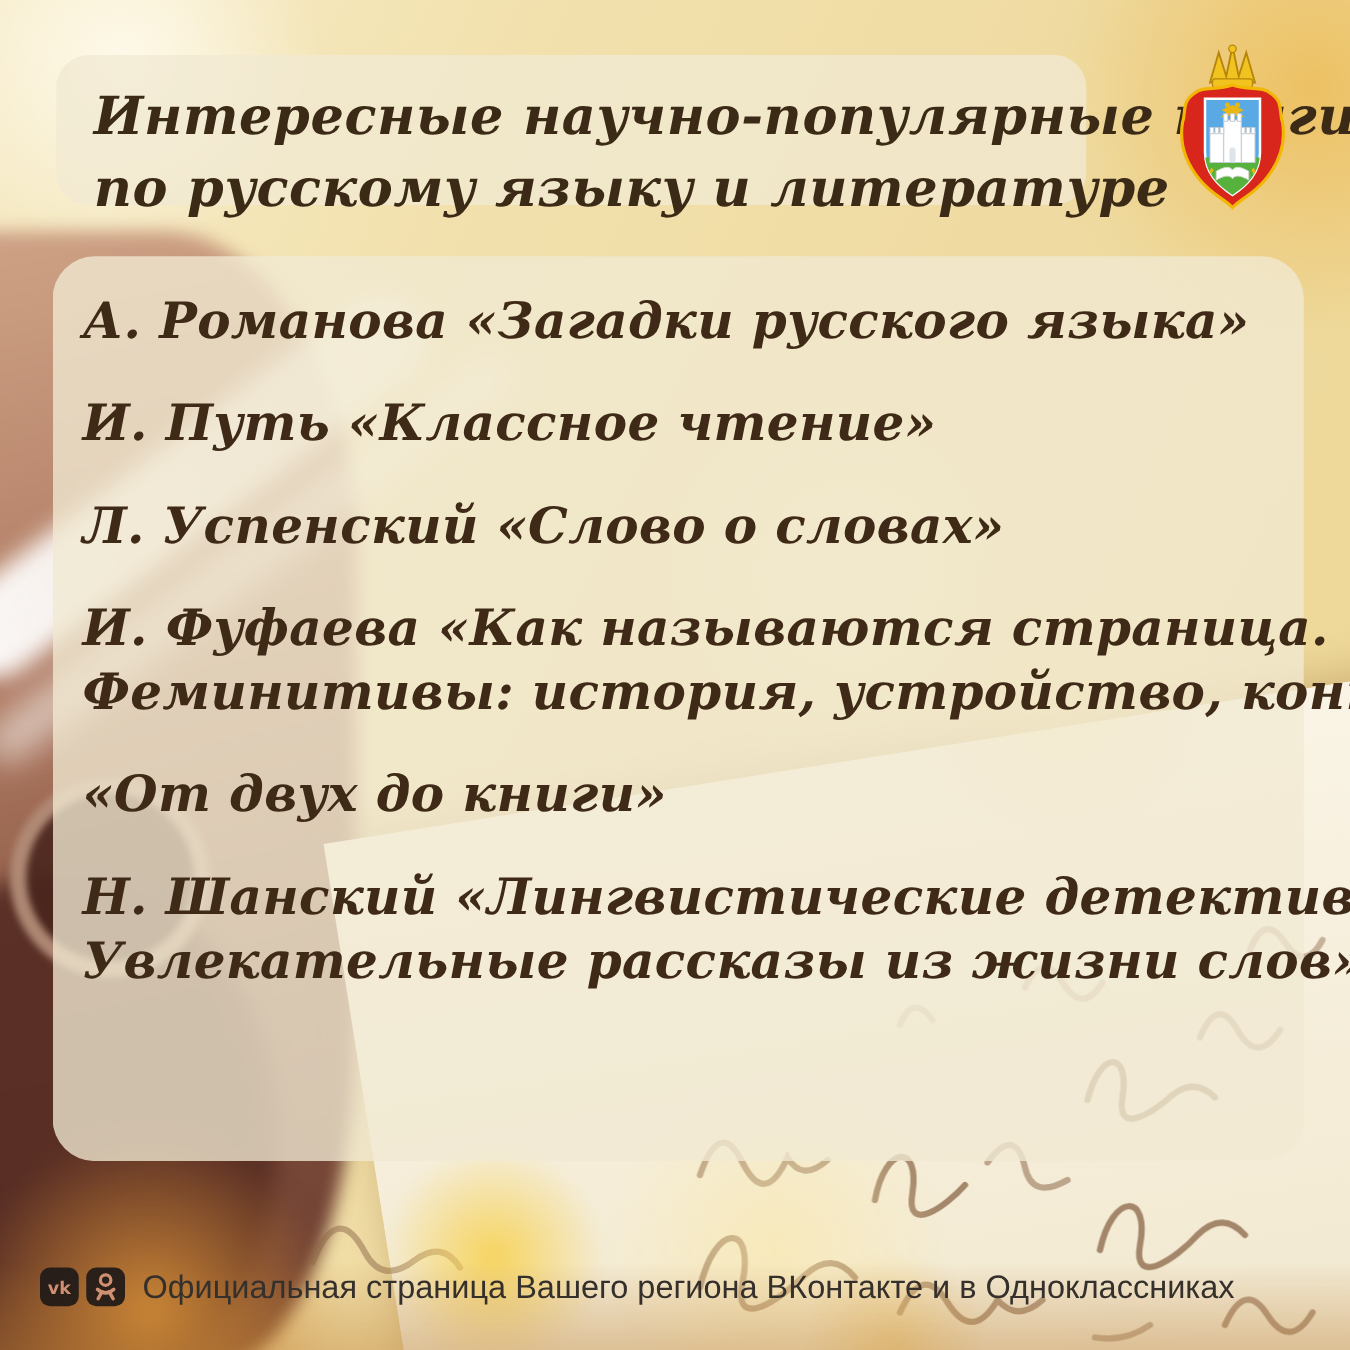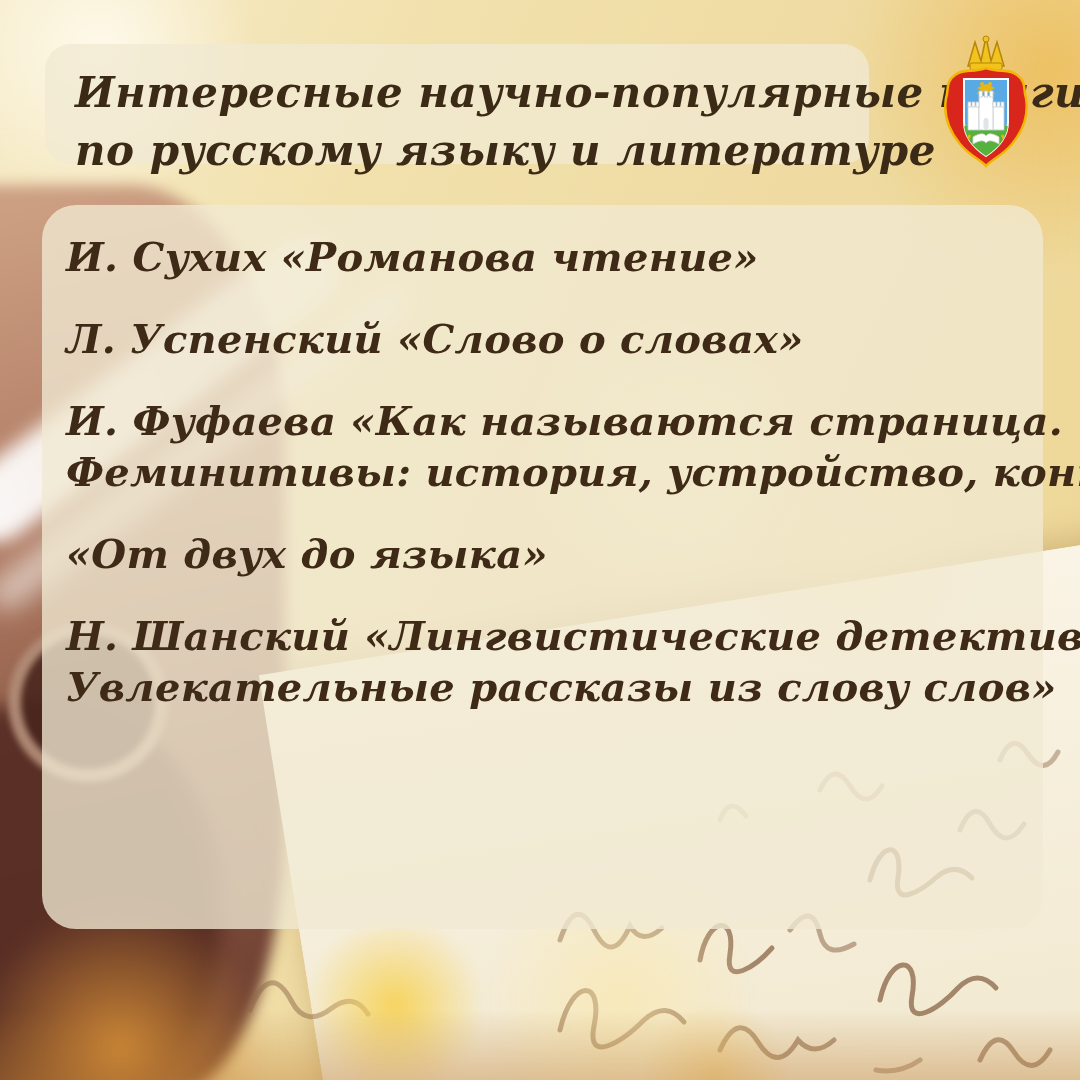--- a/index.html
+++ b/index.html
@@ -151,34 +151,53 @@
       <rect x="57.5" y="84" width="5" height="12" rx="2.4" fill="#dde4ea"></rect>
 
       <path d="M47 103 C54 99 58 99 60 102 C62 99 66 99 73 103 L73 110 C66 106 62 106 60 109 C58 106 54 106 47 110 Z" fill="#ffffff" stroke="#d5d5cd" stroke-width="0.8"></path>
       <path d="M44 101 q-5 7 2 12" stroke="#e8b714" stroke-width="2.5" fill="none"></path>
       <path d="M76 101 q5 7 -2 12" stroke="#e8b714" stroke-width="2.5" fill="none"></path>
     </g>
   </svg>
 
   <div class="abs card main-card">
     <div class="book-item">
-      <span class="book-line">И. Сухих «Романова чтение»</span>
+      <span class="book-line">А. Романова «Загадки русского языка»</span>
+
+    </div>
+    <div class="book-item">
+      <span class="book-line">И. Путь «Классное чтение»</span>
 
     </div>
     <div class="book-item">
       <span class="book-line">Л. Успенский «Слово о словах»</span>
 
     </div>
     <div class="book-item">
       <span class="book-line">И. Фуфаева «Как называются страница.</span>
       <span class="book-line">Феминитивы: история, устройство, конкуренция»</span>
     </div>
     <div class="book-item">
-      <span class="book-line">«От двух до языка»</span>
+      <span class="book-line">«От двух до книги»</span>
     </div>
     <div class="book-item">
       <span class="book-line">Н. Шанский «Лингвистические детективы.</span>
-      <span class="book-line">Увлекательные рассказы из слову слов»</span>
+      <span class="book-line">Увлекательные рассказы из жизни слов»</span>
     </div>
   </div>
 
+  <div class="abs footer">
+    <span class="soc-icon">
+      <svg width="31" height="31" viewBox="0 0 31 31">
+        <text x="15.5" y="21" text-anchor="middle" font-family="DejaVu Sans, sans-serif" font-size="14" font-weight="bold" fill="#cf8f70">vk</text>
+      </svg>
+    </span>
+    <span class="soc-icon">
+      <svg width="31" height="31" viewBox="0 0 31 31">
+        <circle cx="15.5" cy="10" r="4.2" fill="none" stroke="#cf8f70" stroke-width="2.6"></circle>
+        <path d="M9 17.5 q6.5 5.5 13 0" fill="none" stroke="#cf8f70" stroke-width="2.8" stroke-linecap="round"></path>
+        <path d="M12.5 19.5 l-3 5.5 M18.5 19.5 l3 5.5" fill="none" stroke="#cf8f70" stroke-width="2.8" stroke-linecap="round"></path>
+      </svg>
+    </span>
+    <span class="footer-text">Официальная страница Вашего региона ВКонтакте и в Одноклассниках</span>
+  </div>
 
 </div>
 
 </body></html>

